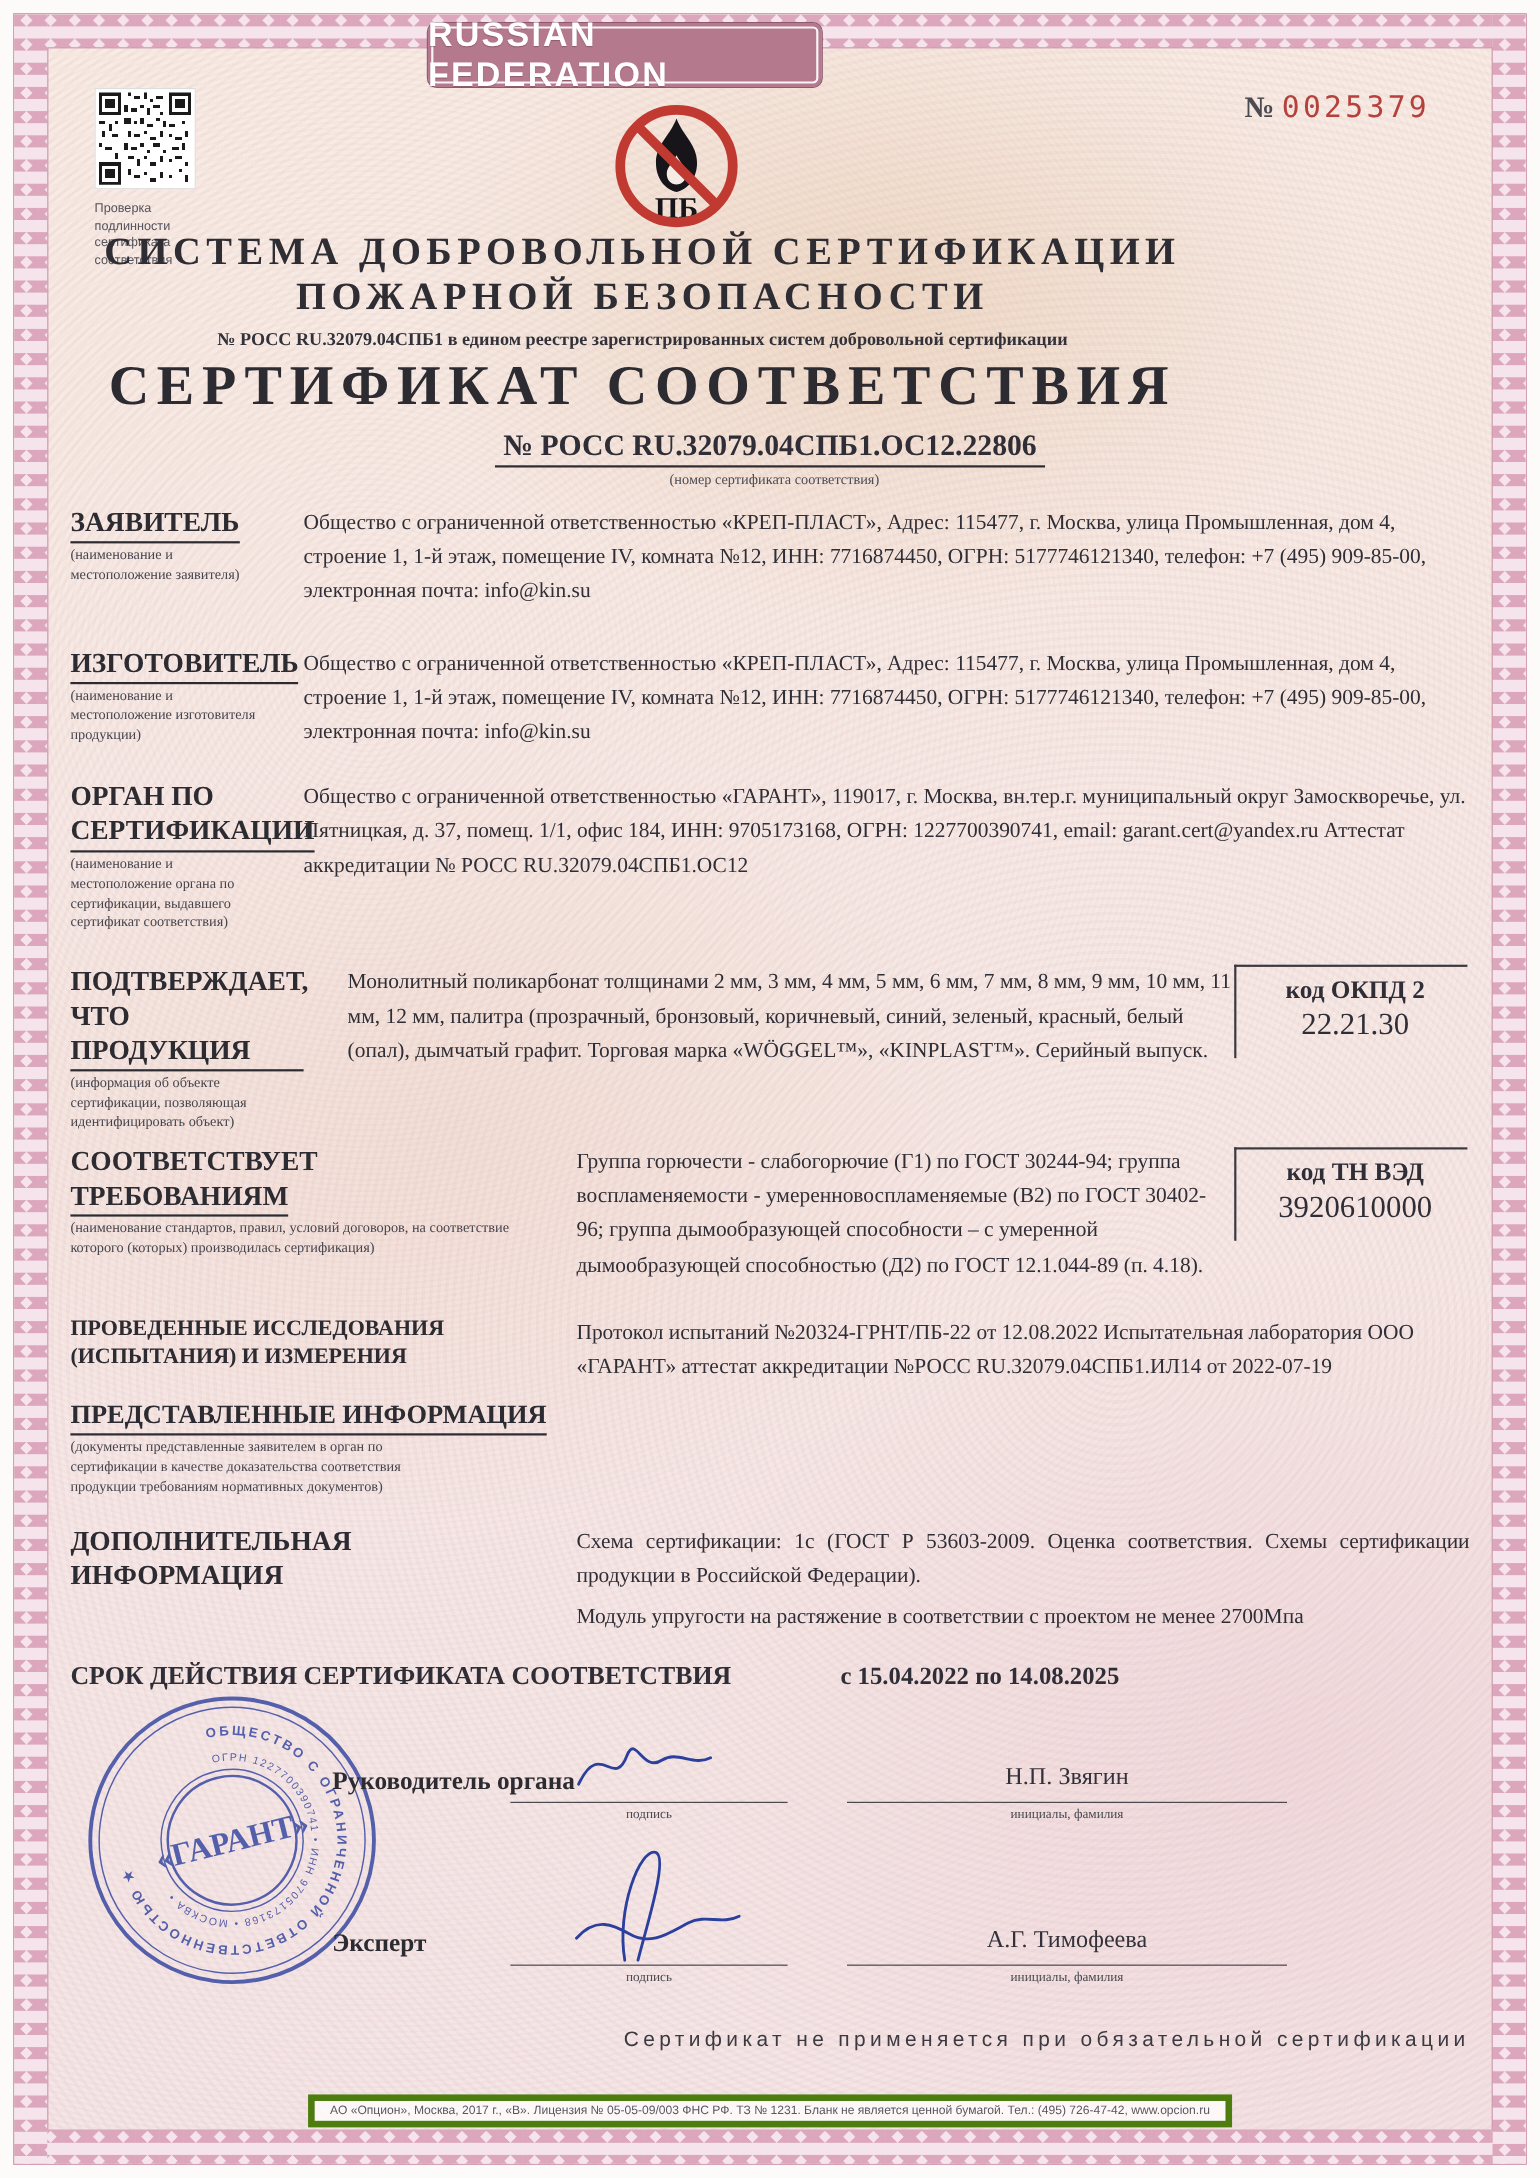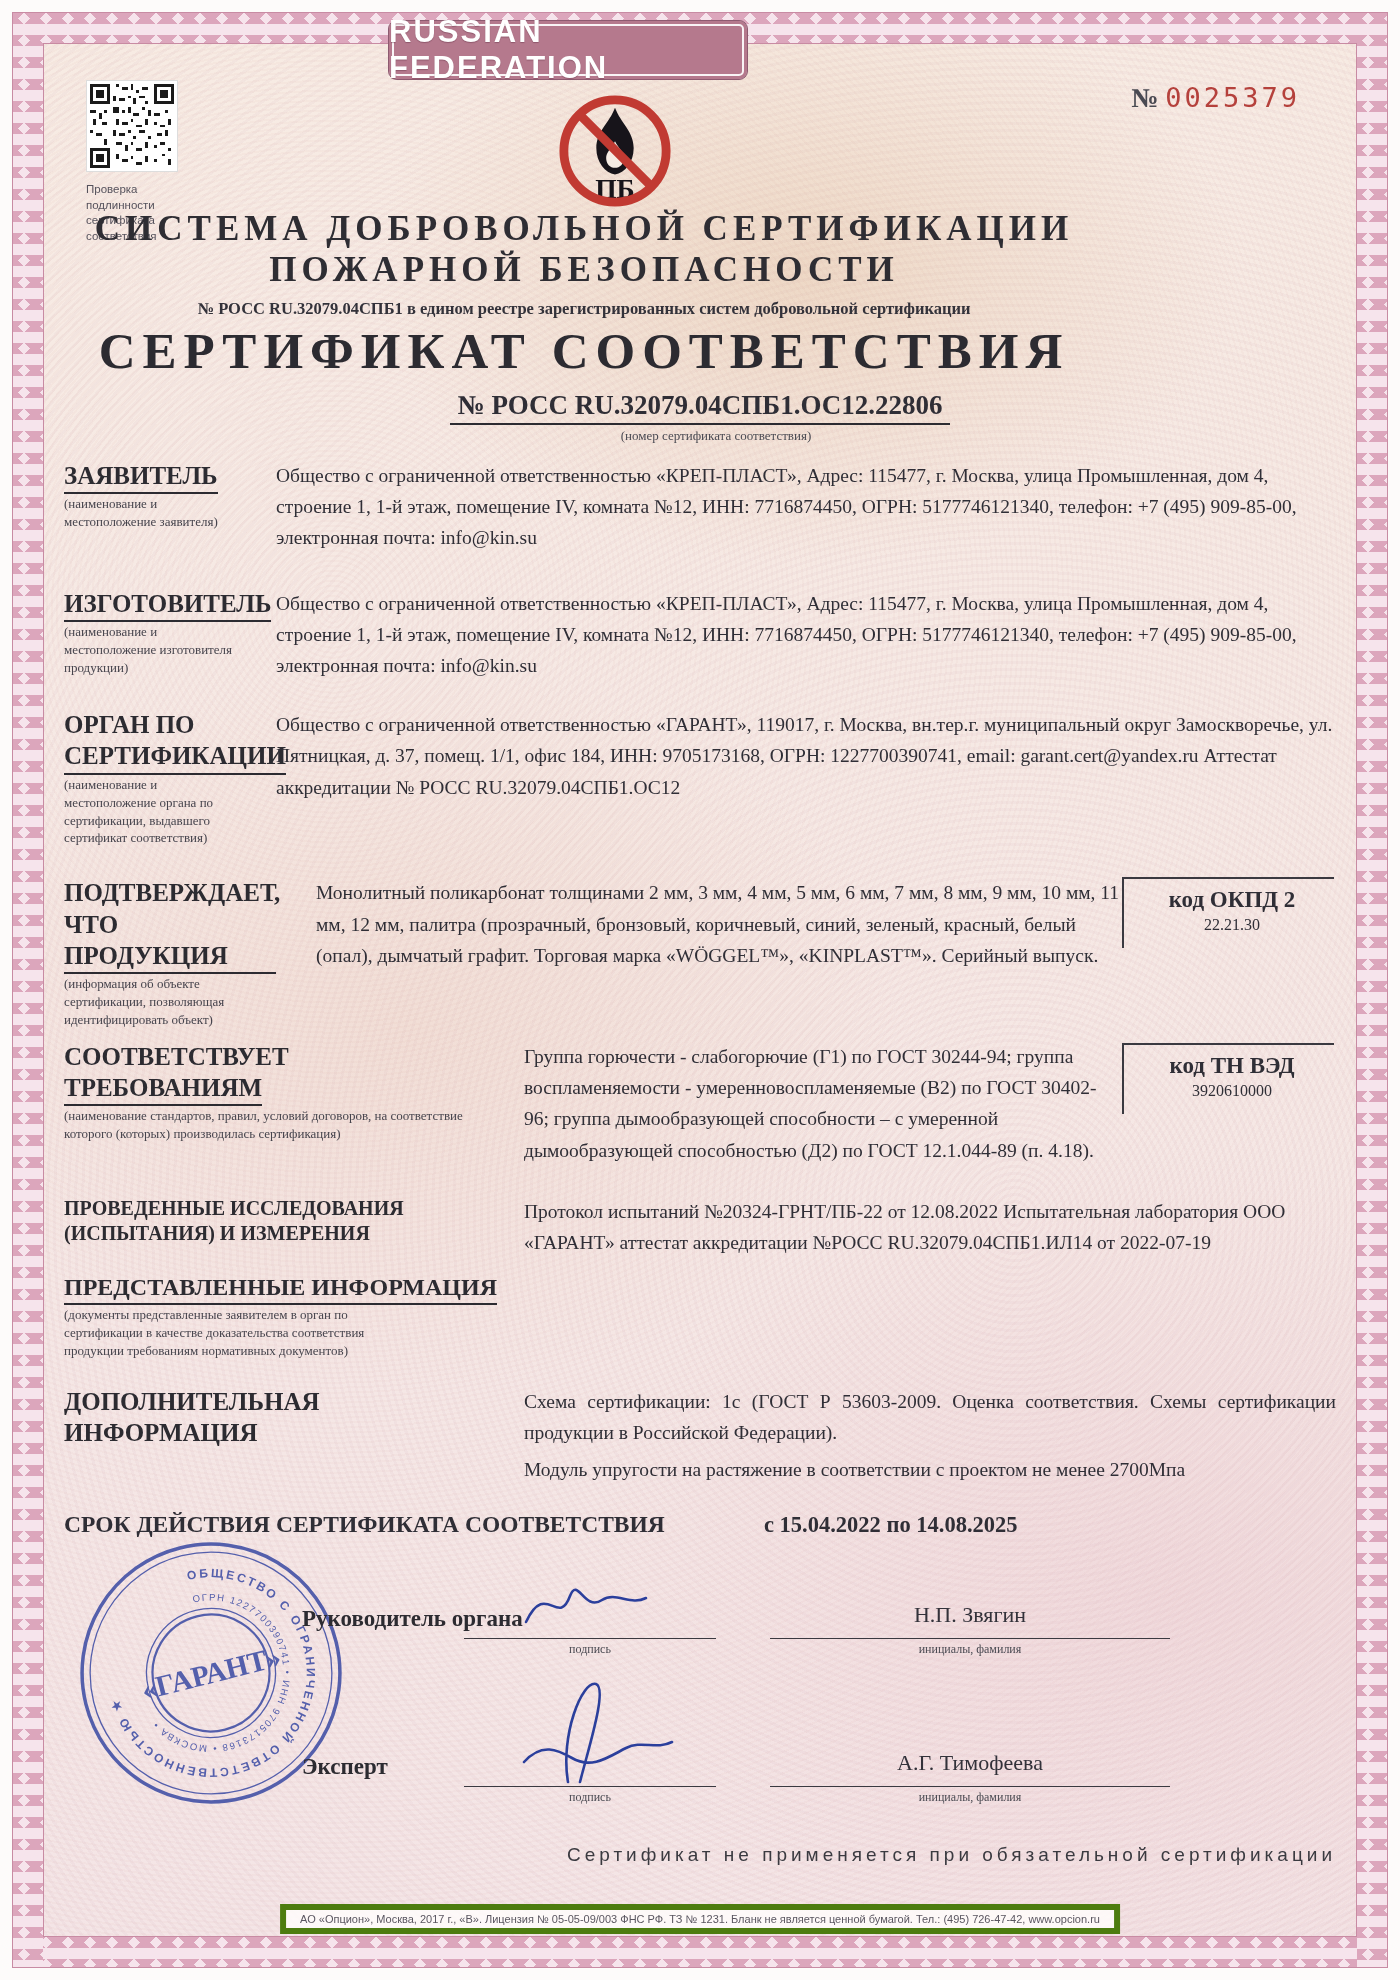--- a/index.html
+++ b/index.html
@@ -42,33 +42,33 @@
   .serial .pre{color:#4a4a52;font-weight:bold;}
   .serial .num{color:#b5413c;font-family:"DejaVu Sans Mono",monospace;letter-spacing:3px;}
   .badge{position:absolute;left:492px;top:48px;width:118px;height:118px;}
   .hcol{position:absolute;left:0;top:164px;width:1040px;text-align:center;}
   .sys{font-weight:bold;font-size:35px;letter-spacing:5px;color:#2e2d33;line-height:1.18;}
   .regnote{margin-top:8px;font-weight:bold;font-size:16.5px;color:#33323a;}
   .cert-title{position:absolute;left:0;top:278px;width:1040px;text-align:center;
       font-weight:bold;font-size:51px;letter-spacing:7px;color:#2c2b31;}
   .cert-num{position:absolute;left:0;top:346px;width:1272px;text-align:center;}
   .cert-num span{font-weight:bold;font-size:27px;border-bottom:2px solid #2c2b31;padding:0 8px 3px;}
-  .cert-cap{position:absolute;left:16px;top:384px;width:1272px;text-align:center;
+  .cert-cap{position:absolute;left:4px;top:384px;width:1272px;text-align:center;
       font-size:13px;color:#4a4a52;}
   
   .section{position:relative;display:grid;grid-template-columns:212px 1fr;column-gap:0;}
   .section.wide{grid-template-columns:460px 1fr;}
   .lbl{font-weight:bold;font-size:25px;line-height:1.25;color:#2c2b31;}
   .lbl .u{border-bottom:2.5px solid #2c2b31;padding-bottom:1px;display:inline-block;}
   .sub{margin-top:1px;font-size:13px;line-height:1.38;color:#46444d;padding-right:24px;}
   .txt{font-size:19.5px;line-height:1.6;color:#2f2e36;}
   .code-box{position:absolute;right:2px;width:196px;border-top:2px solid #3a3940;
       border-left:2px solid #3a3940;padding:8px 4px 14px 10px;text-align:center;}
   .code-box .cb-label{font-weight:bold;font-size:23px;}
-  .code-box .cb-value{font-size:16px;margin-top:3px;}
+  .code-box .cb-value{font-size:28px;margin-top:3px;}
   .just{text-align:justify;}
   
   .validity{display:flex;align-items:baseline;margin-top:26px;}
   .validity .vlabel{font-weight:bold;font-size:23.5px;width:700px;}
   .validity .vvalue{font-weight:bold;font-size:22.5px;}
   
   .sigzone{position:relative;height:272px;margin-top:20px;}
   .stamp{position:absolute;left:6px;top:-26px;width:282px;height:282px;
       transform:rotate(-14deg);opacity:.85;}
   .role{position:absolute;font-weight:bold;font-size:23px;color:#2c2b31;}

